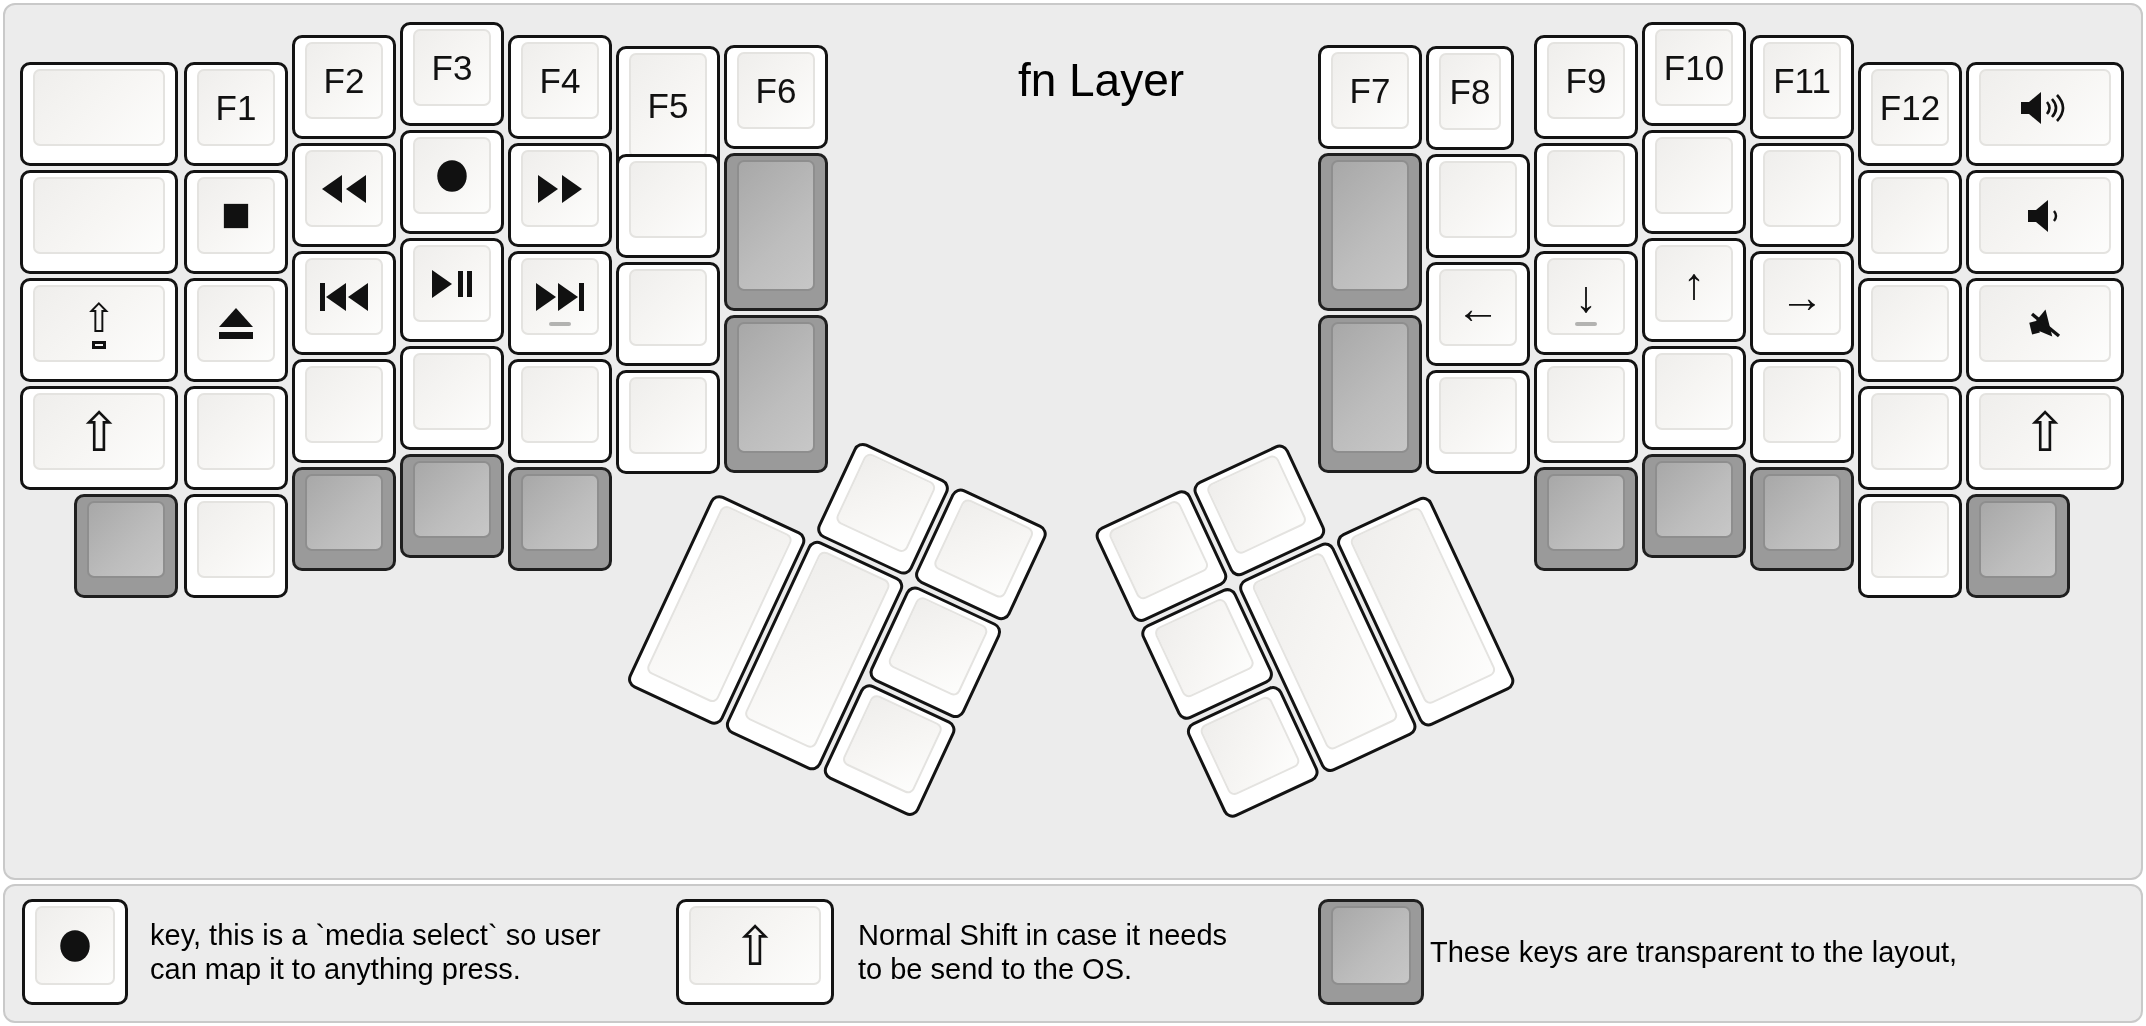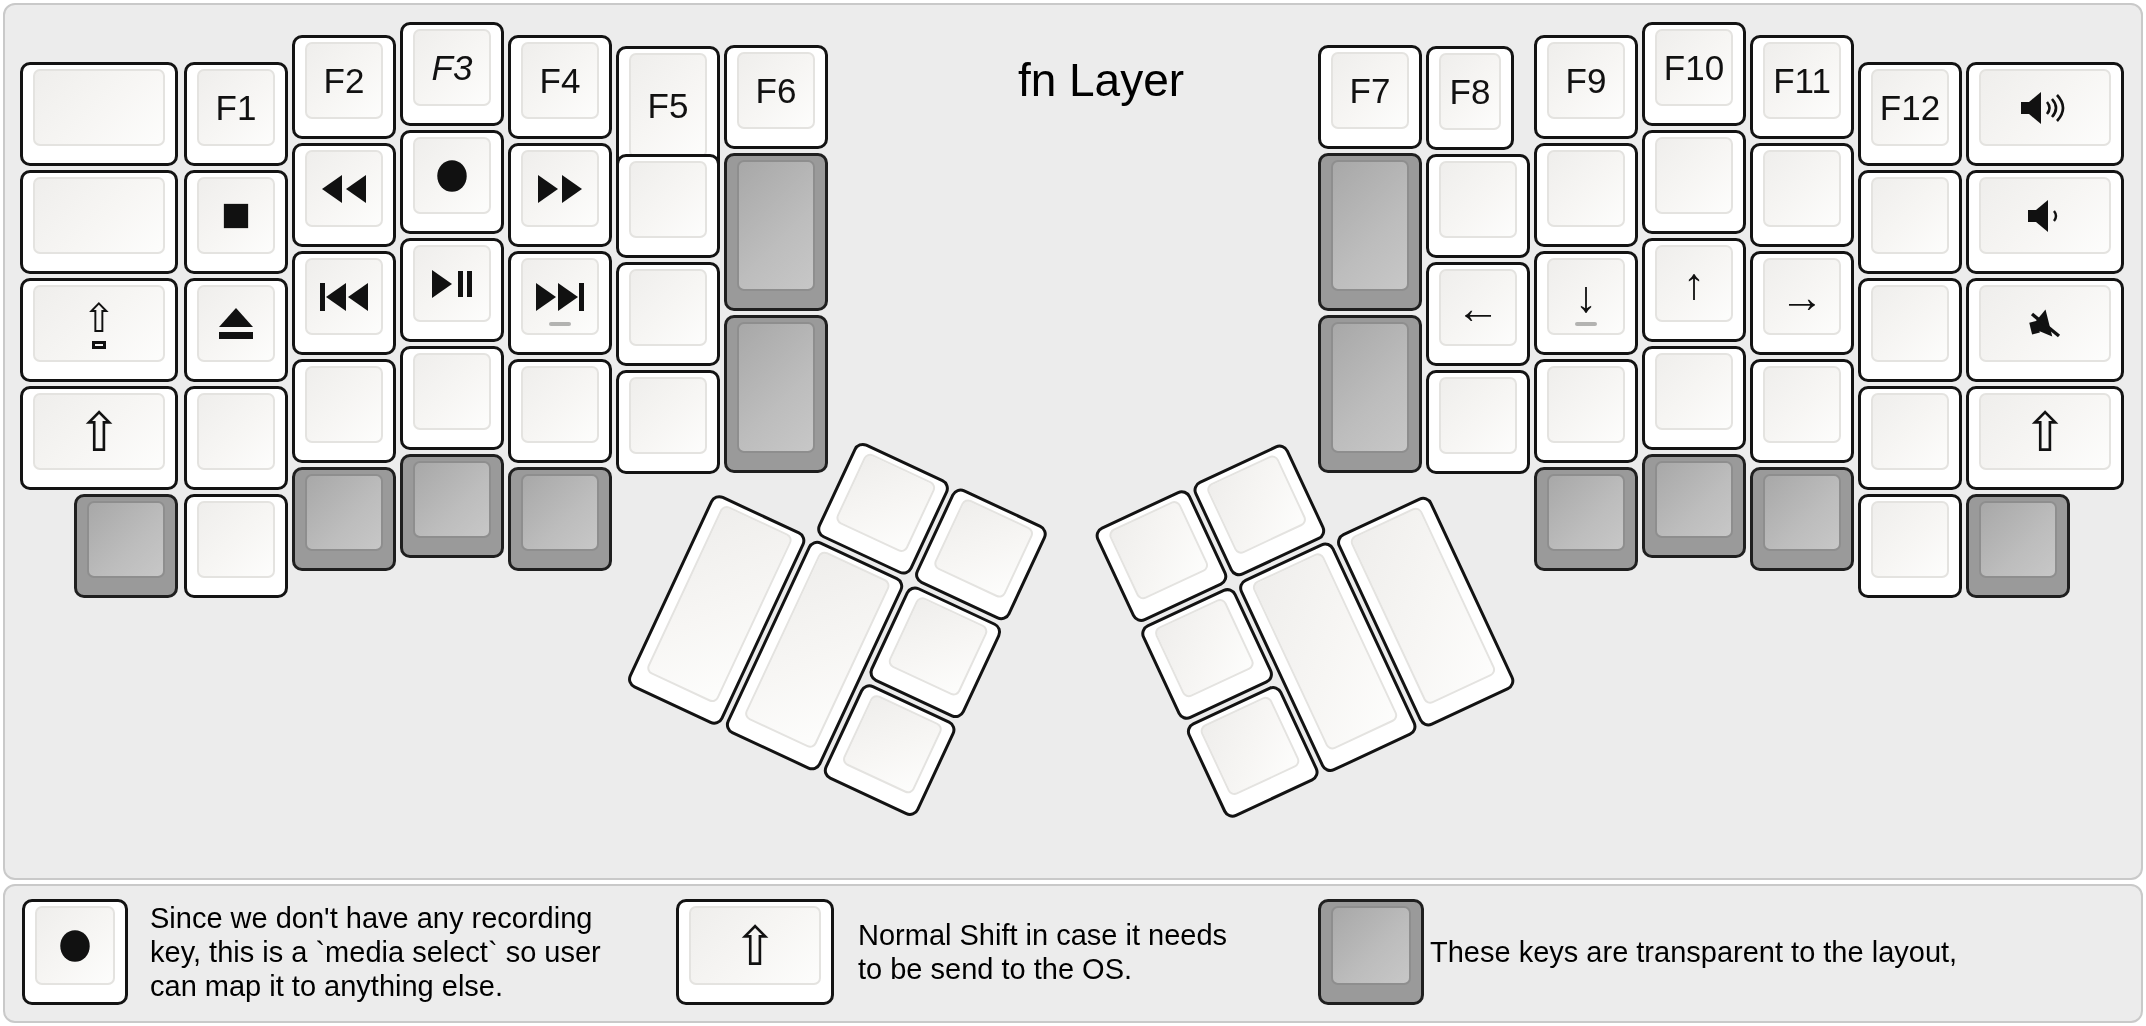--- a/index.html
+++ b/index.html
@@ -99,21 +99,21 @@
           <svg class="icon-svg" width="48" height="28" viewBox="0 0 48 28">
             <rect x="0" y="0" width="5" height="28" fill="#111"></rect>
             <polygon points="26,0 6,14 26,28" fill="#111"></polygon>
             <polygon points="48,0 28,14 48,28" fill="#111"></polygon>
           </svg>
         </div>
       </div>
       <div class="key white" style="left: 292px; top: 359px; width: 104px; height: 104px;">
         <div class="top"></div>
       </div>
-      <div class="key white" style="left: 400px; top: 22px; width: 104px; height: 104px; font-style: italic;">
+      <div class="key white" style="left: 400px; top: 22px; width: 104px; height: 104px;">
         <div class="top">
           <span class="glyph" style="font-size: 35px;">F3</span>
         </div>
       </div>
       <div class="key white" style="left: 400px; top: 130px; width: 104px; height: 104px;">
         <div class="top">
           <svg class="icon-svg" width="34" height="34" viewBox="0 0 30 30">
             <ellipse cx="15" cy="15" rx="13" ry="14" fill="#111"></ellipse>
           </svg>
         </div>
@@ -382,23 +382,22 @@
     </div>
   <div id="legend-area">
       <div class="key white" style="left: 22px; top: 899px; width: 106px; height: 106px;">
         <div class="top">
           <svg class="icon-svg" width="34" height="34" viewBox="0 0 30 30">
             <ellipse cx="15" cy="15" rx="13" ry="14" fill="#111"></ellipse>
           </svg>
         </div>
       </div>
       <div class="legend-text" style="left: 150px; top: 899px;">
-        <div>Since we don't have any recording</div>
         <div>key, this is a `media select` so user</div>
-        <div>can map it to anything else.</div>
+        <div>can map it to anything press.</div>
       </div>
       <div class="key white" style="left: 676px; top: 899px; width: 158px; height: 106px;">
         <div class="top">
           <span class="glyph" style="font-size: 54px;">⇧</span>
         </div>
       </div>
       <div class="legend-text" style="left: 858px; top: 899px;">
         <div>Normal Shift in case it needs</div>
         <div>to be send to the OS.</div>
       </div>

